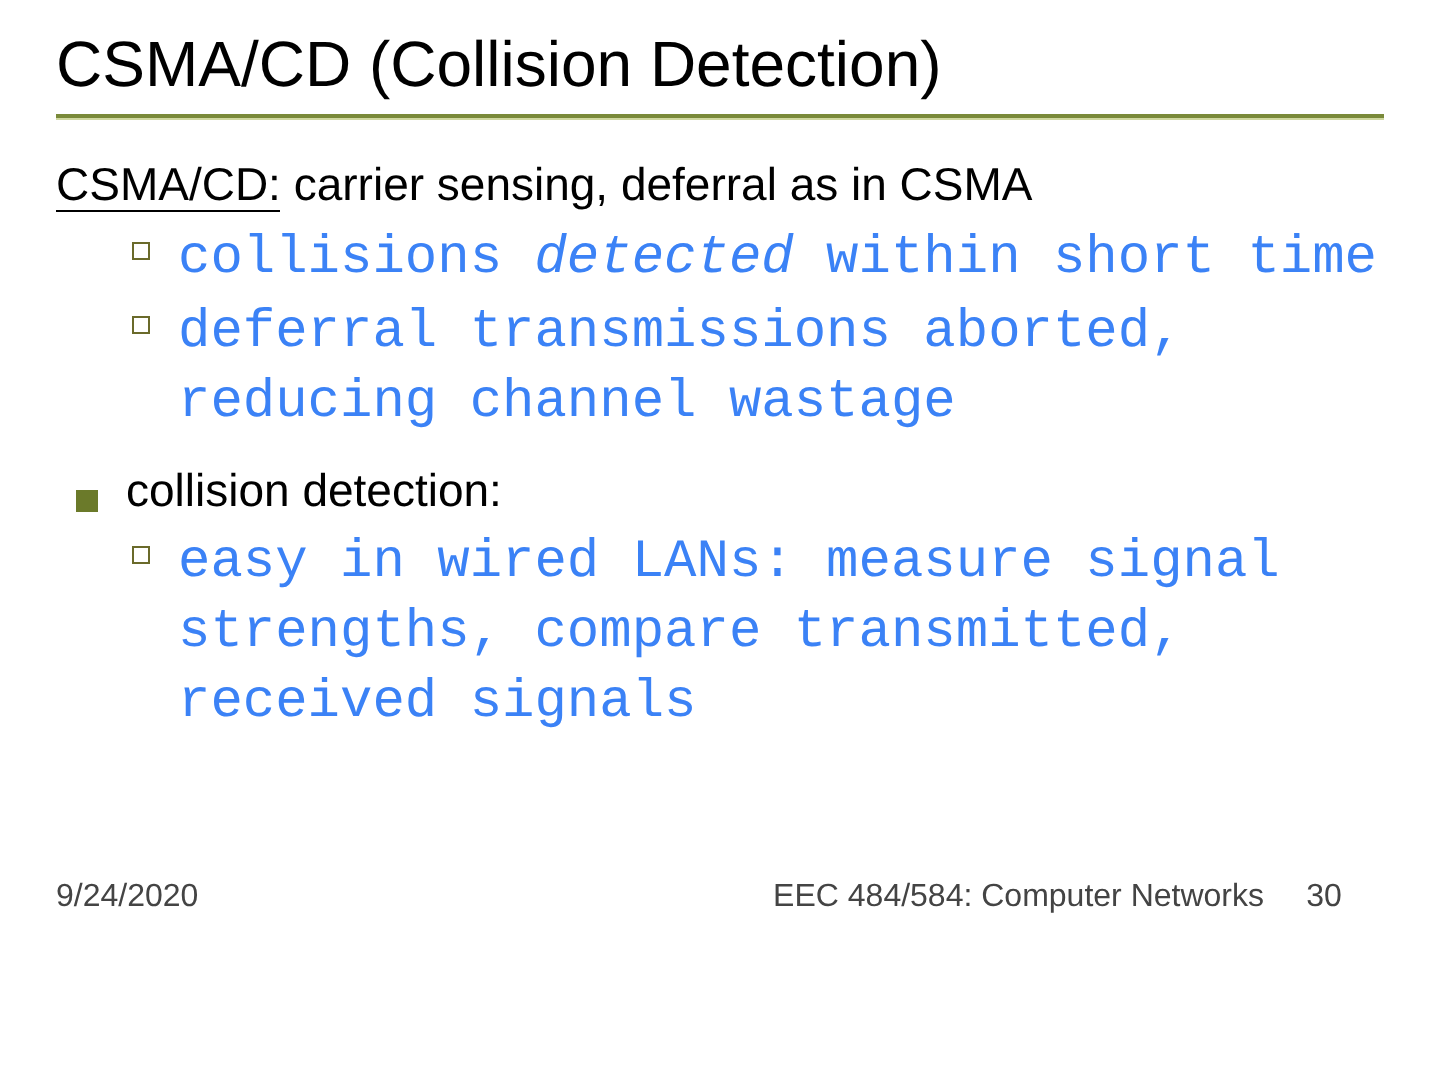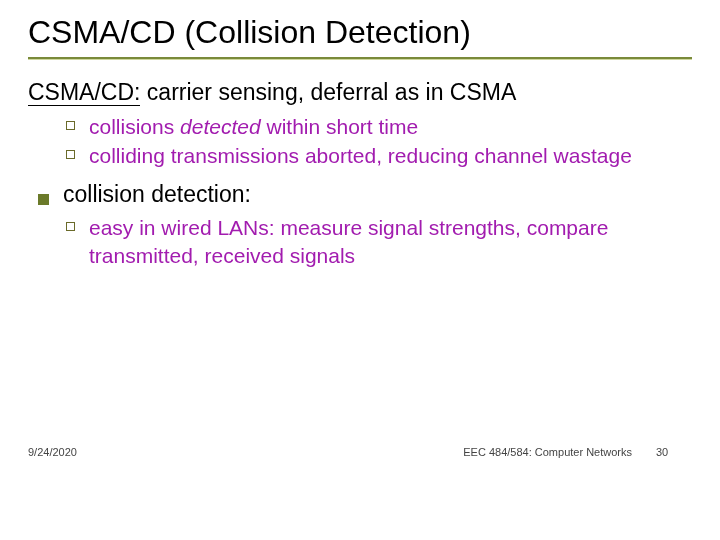--- a/index.html
+++ b/index.html
@@ -48,23 +48,24 @@
     display: inline-block;
     width: 9px;
     height: 9px;
     border: 1.5px solid #6a6a2a;
     margin-top: 8px;
     margin-right: 14px;
     flex: 0 0 auto;
     box-sizing: border-box;
   }
   .sub-text {
-    font-size: 21px;
+    font-size: 27px;
     line-height: 1.3;
-    color: #a21caf;
+    color: #3b82f6;
+    font-family: Liberation Mono, monospace;
   }
   .italic { font-style: italic; }
   .det-row {
     display: flex;
     align-items: center;
     margin-top: 8px;
     margin-bottom: 4px;
   }
   .filled-bullet {
     display: inline-block;
@@ -82,21 +83,21 @@
   }
   .footer {
     position: absolute;
     left: 0;
     right: 0;
     bottom: 14px;
     display: flex;
     justify-content: space-between;
     align-items: center;
     padding: 0 28px;
-    font-size: 11px;
+    font-size: 16px;
     color: #444;
   }
   .footer .center { text-align: right; flex: 1; }
   .footer .left { width: 100px; text-align: left; }
   .footer .right { width: 60px; text-align: center; }
 </style>
 </head>
 <body>
 
 <div class="slide">
@@ -108,21 +109,21 @@
     <span style="border-bottom:1px solid #000;">CSMA/CD:</span><span> carrier sensing, deferral as in CSMA</span>
   </div>
 
   <div class="sub-list">
     <div class="sub-item">
       <span class="sq-bullet"></span>
       <span class="sub-text"><span>collisions </span><span class="italic">detected</span><span> within short time</span></span>
     </div>
     <div class="sub-item">
       <span class="sq-bullet"></span>
-      <span class="sub-text">colliding transmissions aborted, reducing channel wastage</span>
+      <span class="sub-text">deferral transmissions aborted, reducing channel wastage</span>
     </div>
   </div>
 
   <div class="det-row">
     <span class="filled-bullet"></span>
     <span class="det-text">collision detection:</span>
   </div>
 
   <div class="sub-list">
     <div class="sub-item">

